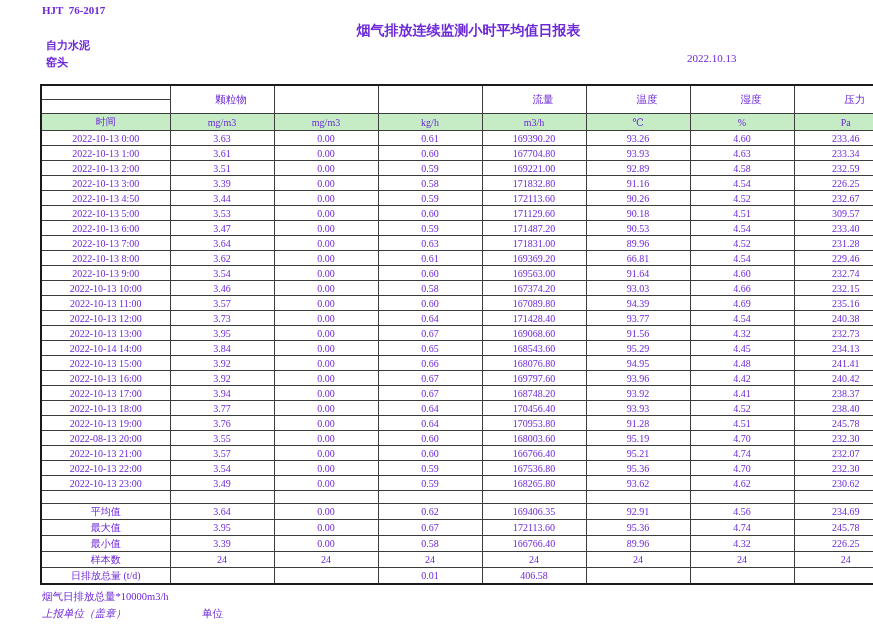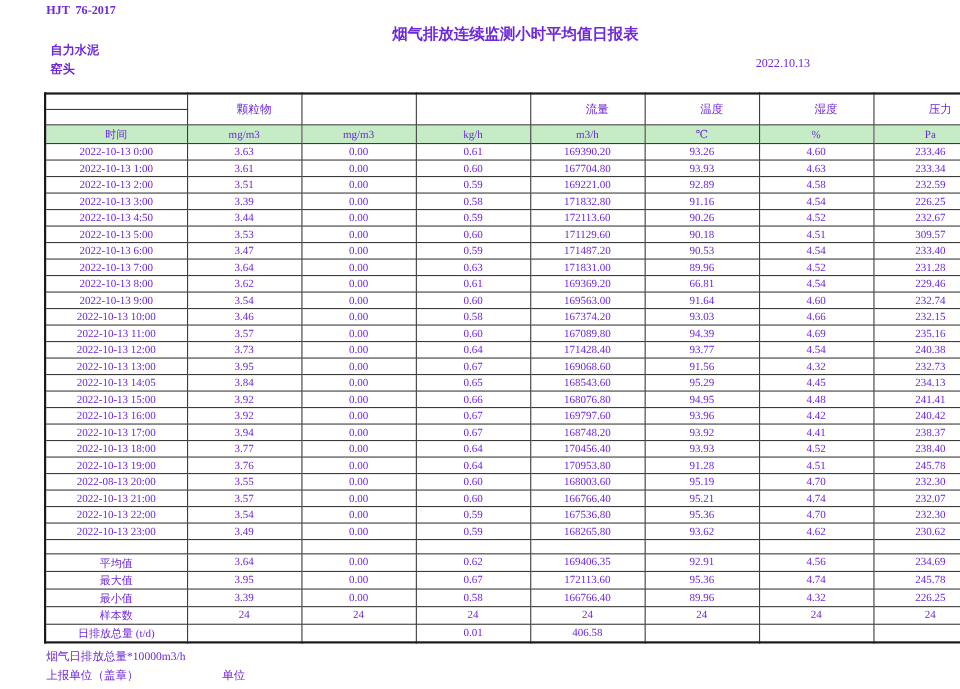--- a/index.html
+++ b/index.html
@@ -20,21 +20,21 @@
   table.report td{
     border:1px solid #3c3c3c;text-align:center;vertical-align:middle;
     font-size:10px;padding:0 2px;overflow:hidden;white-space:nowrap;
   }
   tr.group-row td{height:13px;font-size:10.5px;padding-left:20px;}
   tr.units-row td{height:16px;background:#c6ecc6;}
   tr.data-row td{height:14px;}
   tr.blank-row td{height:12px;}
   tr.summary-row td{height:15px;}
   .footer-note{position:absolute;left:10px;top:590px;font-size:10.5px;font-family:Liberation Serif, serif;}
-  .footer-unit-stamp{position:absolute;left:10px;top:607px;font-size:10.5px;}
+  .footer-unit-stamp{position:absolute;left:10px;top:607px;font-size:10.5px;font-style:italic;}
   .footer-unit{position:absolute;left:170px;top:607px;font-size:10.5px;}
 </style>
 </head>
 <body>
 
 <div class="page">
 
   <div class="doc-code">HJT  76-2017</div>
   <div class="title">烟气排放连续监测小时平均值日报表</div>
   <div class="company">自力水泥</div>
@@ -212,21 +212,21 @@
           <td>2022-10-13 13:00</td>
           <td>3.95</td>
           <td>0.00</td>
           <td>0.67</td>
           <td>169068.60</td>
           <td>91.56</td>
           <td>4.32</td>
           <td>232.73</td>
         </tr>
         <tr class="data-row">
-          <td>2022-10-13 14:05</td>
+          <td>2022-10-14 14:00</td>
           <td>3.84</td>
           <td>0.00</td>
           <td>0.65</td>
           <td>168543.60</td>
           <td>95.29</td>
           <td>4.45</td>
           <td>234.13</td>
         </tr>
         <tr class="data-row">
           <td>2022-10-13 15:00</td>

